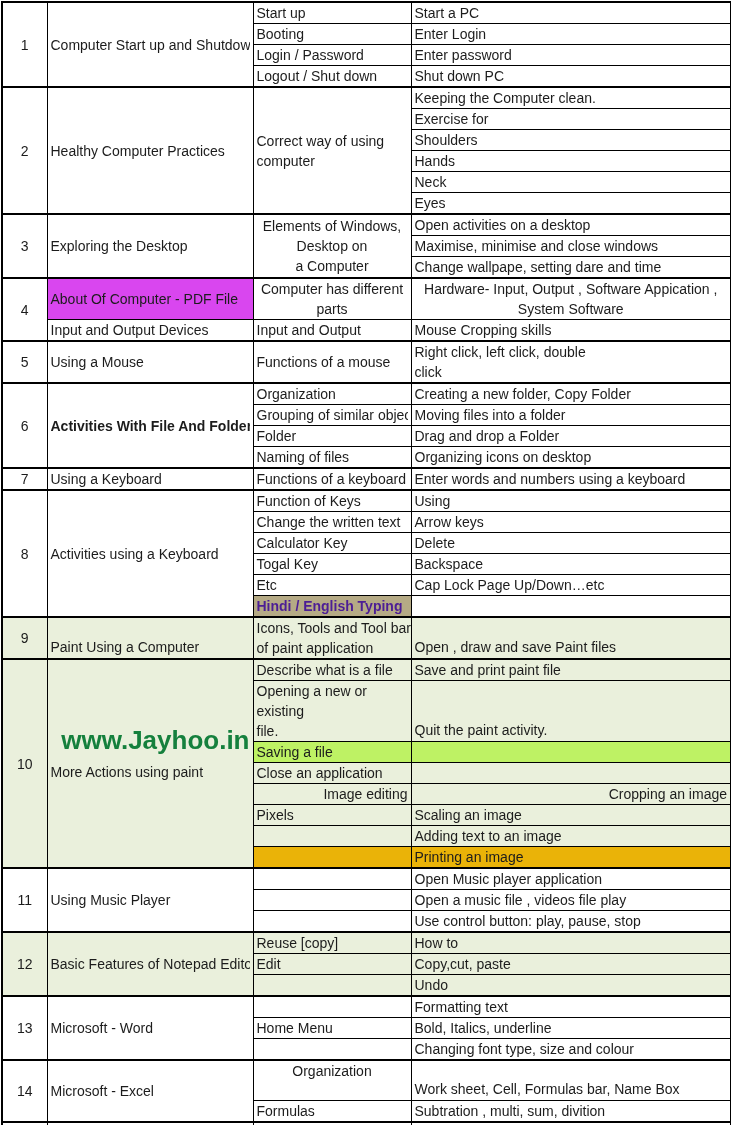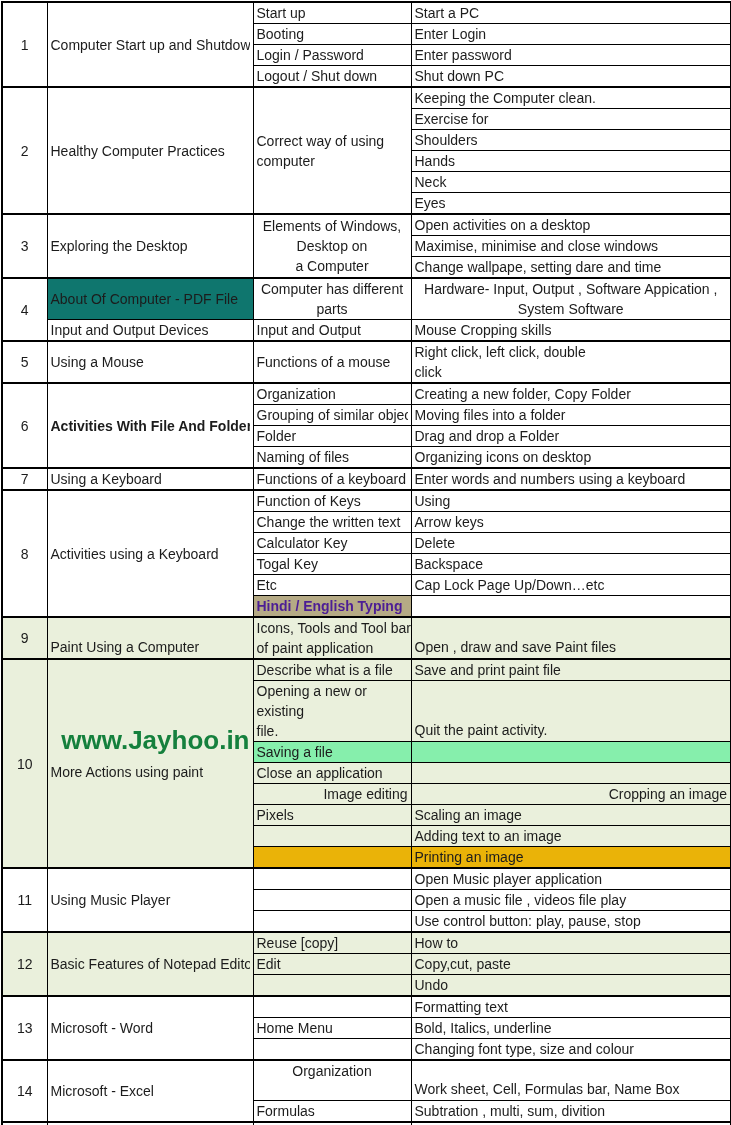--- a/index.html
+++ b/index.html
@@ -92,21 +92,21 @@
         <td><span>Open activities on a desktop</span></td>
       </tr>
       <tr>
         <td><span>Maximise, minimise and close windows</span></td>
       </tr>
       <tr>
         <td><span>Change wallpape, setting dare and time</span></td>
       </tr>
       <tr class="blk">
         <td rowspan="3" class="ctr"><span>4</span></td>
-        <td rowspan="2" style="background: #0f766e;"><span>About Of Computer - PDF File</span></td>
+        <td rowspan="2" style="background: #d946ef;"><span>About Of Computer - PDF File</span></td>
         <td rowspan="2" class="ctr"><span class="pre">Computer has different
 parts</span></td>
         <td rowspan="2" class="ctr"><span class="pre">Hardware- Input, Output , Software Appication ,
 System Software</span></td>
       </tr>
       <tr></tr>
       <tr>
         <td><span>Input and Output Devices</span></td>
         <td><span>Input and Output</span></td>
         <td><span>Mouse Cropping skills</span></td>
@@ -193,21 +193,21 @@
         <td><span>Save and print paint file</span></td>
       </tr>
       <tr style="background: rgb(234, 240, 220);">
         <td rowspan="3"><span class="pre">Opening a new or
 existing
 file.</span></td>
         <td rowspan="3" class="vb"><span>Quit the paint activity.</span></td>
       </tr>
       <tr style="background: rgb(234, 240, 220);"></tr>
       <tr style="background: rgb(234, 240, 220);"></tr>
-      <tr style="background: #86efac;">
+      <tr style="background: #bef264;">
         <td><span>Saving a file</span></td>
         <td><span></span></td>
       </tr>
       <tr style="background: rgb(234, 240, 220);">
         <td><span>Close an application</span></td>
         <td><span></span></td>
       </tr>
       <tr style="background: rgb(234, 240, 220); text-align: right;">
         <td><span>Image editing</span></td>
         <td><span>Cropping an image</span></td>

